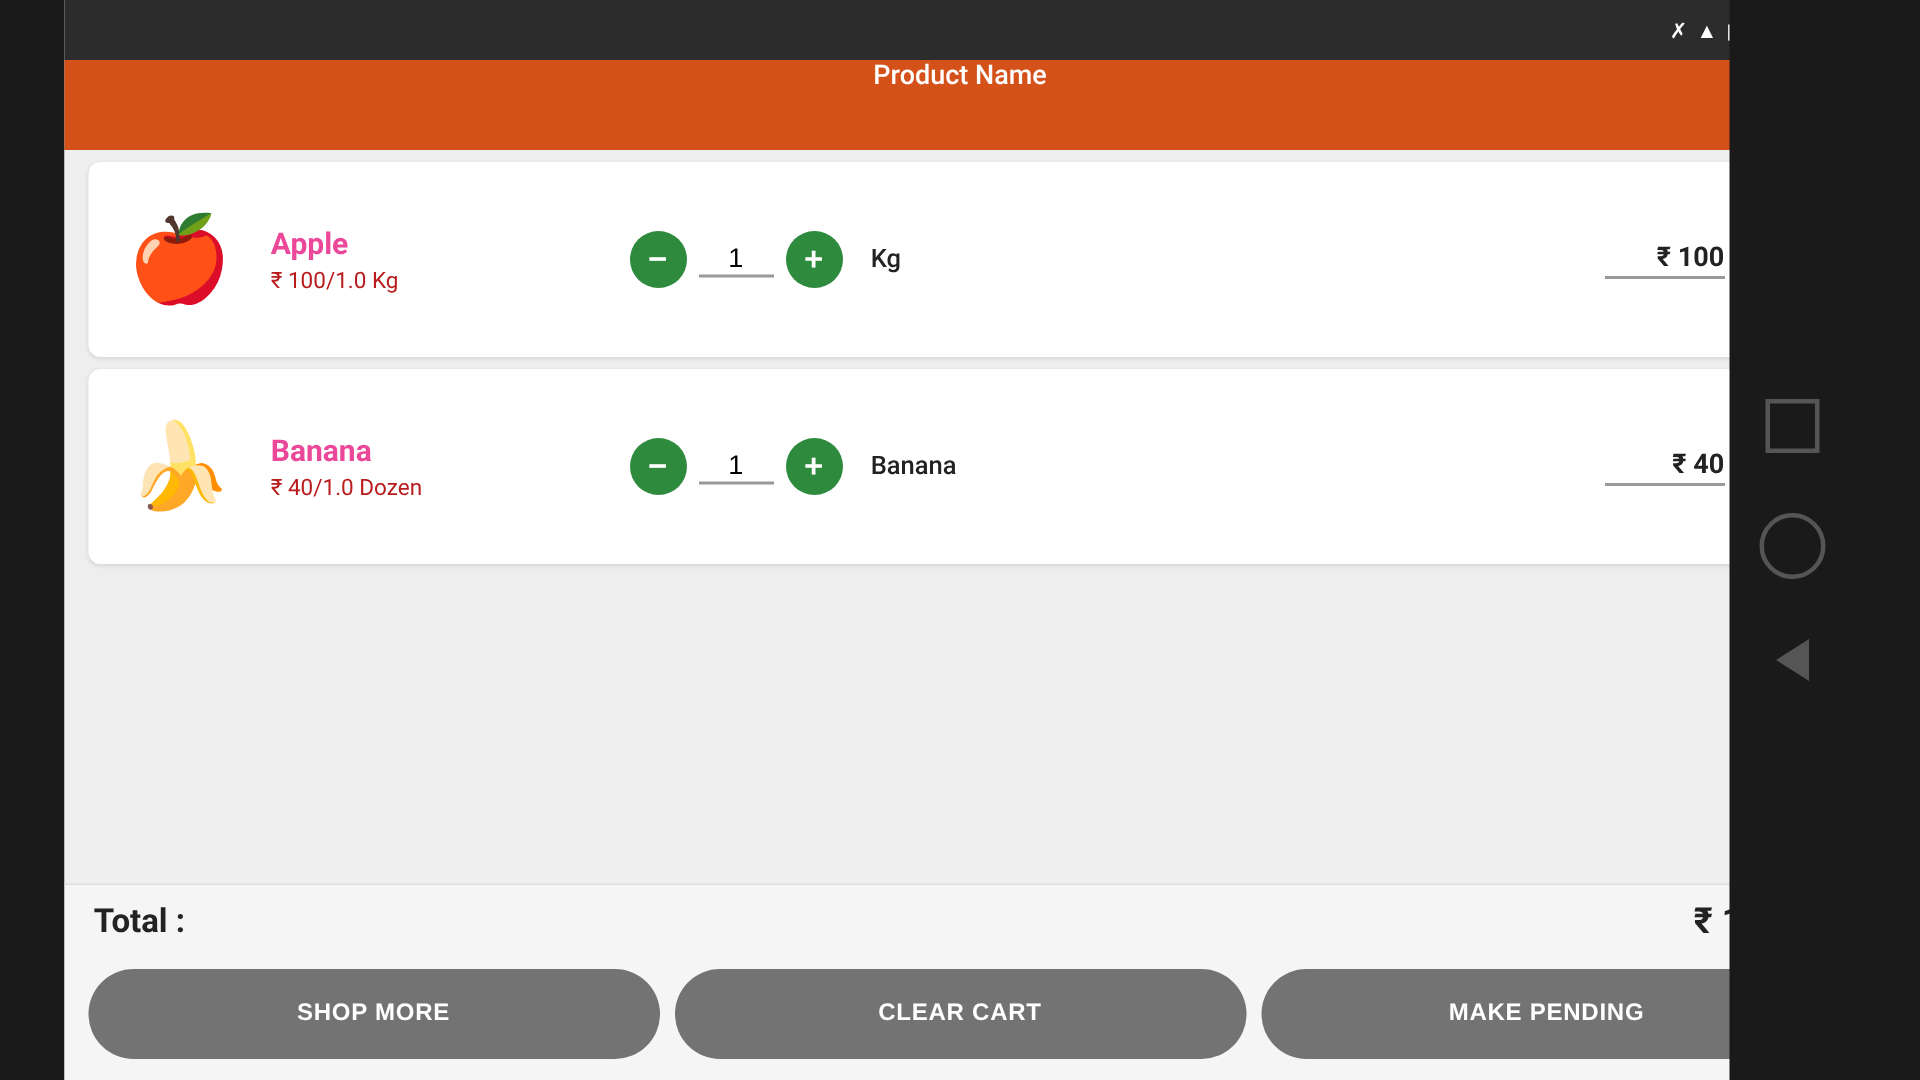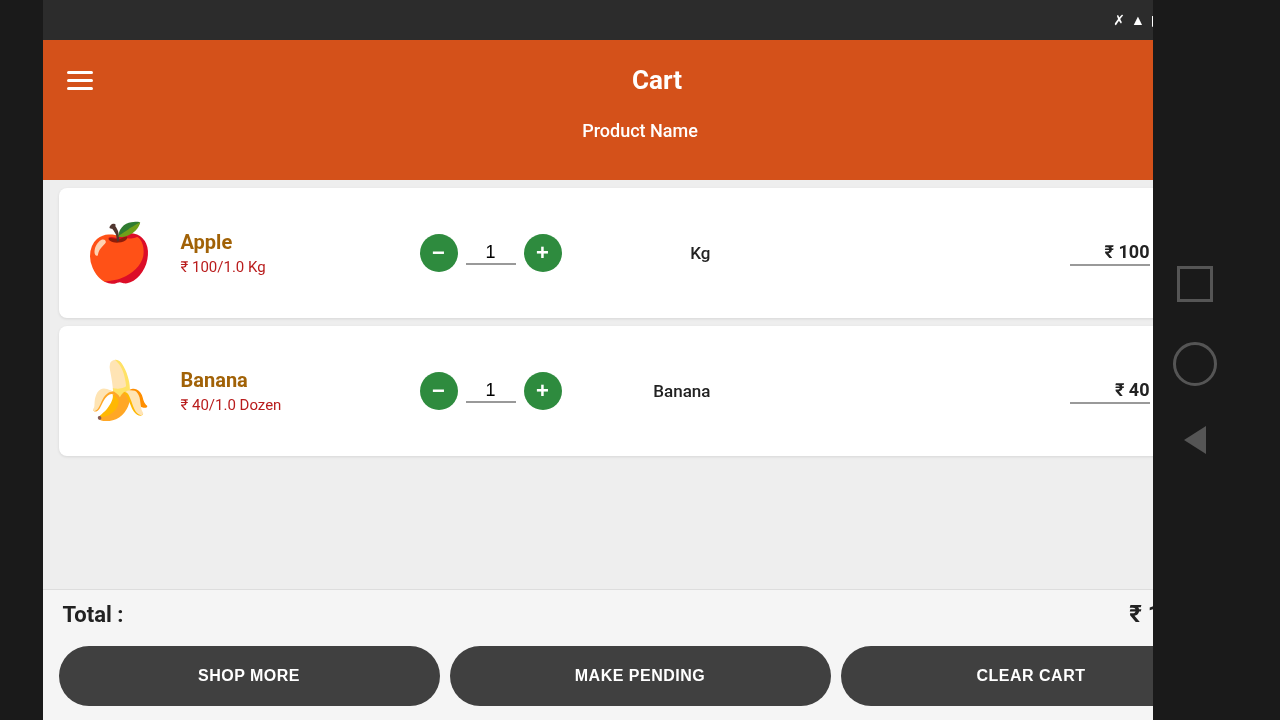--- a/index.html
+++ b/index.html
@@ -147,21 +147,21 @@
       justify-content: center;
       font-size: 56px;
       margin-right: 16px;
     }
     .item-info {
       flex: 0 0 220px;
     }
     .item-name {
       font-size: 20px;
       font-weight: bold;
-      color: #a16207;
+      color: #ec4899;
     }
     .item-price-info {
       font-size: 15px;
       color: #b91c1c;
       margin-top: 4px;
     }
 
     
     .qty-controls {
       flex: 0 0 180px;
@@ -194,21 +194,21 @@
       font-weight: 500;
       border: none;
       border-bottom: 2px solid #999;
       outline: none;
       background: transparent;
     }
 
     
     .item-unit {
       flex: 0 0 130px;
-      text-align: right;
+      text-align: left;
       font-size: 17px;
       font-weight: 500;
       color: #222;
     }
 
     
     .item-amount-col {
       flex: 1;
       display: flex;
       align-items: center;
@@ -267,21 +267,21 @@
       display: flex;
       gap: 10px;
       padding: 8px 16px 14px;
       flex-shrink: 0;
     }
     .btn-action {
       flex: 1;
       height: 60px;
       border: none;
       border-radius: 30px;
-      background: #404040;
+      background: #737373;
       color: white;
       font-size: 16px;
       font-weight: bold;
       cursor: pointer;
       letter-spacing: 0.5px;
     }
 
     
     .right-panel {
       position: absolute;
@@ -329,28 +329,20 @@
     <div class="status-bar-icons">
       <span class="status-icon">✗</span>
       <span class="status-icon">▲</span>
       <span class="status-icon">▮</span>
       <span class="status-icon">▮</span>
       <span class="status-icon">▮</span>
       <span class="status-time">2:51</span>
     </div>
   </div>
 
-  <div class="header">
-    <div class="hamburger-icon">
-      <span></span>
-        <span></span>
-        <span></span>
-    </div>
-    <div class="header-title">Cart</div>
-  </div>
 
   <div class="table-header">
     <div class="col-product">Product Name</div>
     <div class="col-unit">Unit</div>
     <div class="col-amount">Amount</div>
   </div>
 
   <div class="cart-items">
 
     <div class="cart-item">
@@ -391,22 +383,22 @@
 
   </div>
 
   <div class="total-row">
     <span class="total-label">Total :</span>
     <span class="total-amount">₹ 140/-</span>
   </div>
 
   <div class="bottom-buttons">
     <button class="btn-action">SHOP MORE</button>
+    <button class="btn-action">CLEAR CART</button>
     <button class="btn-action">MAKE PENDING</button>
-    <button class="btn-action">CLEAR CART</button>
   </div>
 
   <div class="right-panel">
     <div class="phone-btn-square"></div>
     <div class="phone-btn"></div>
     <div class="phone-btn-tri"></div>
   </div>
 </div>
 
 </body></html>

